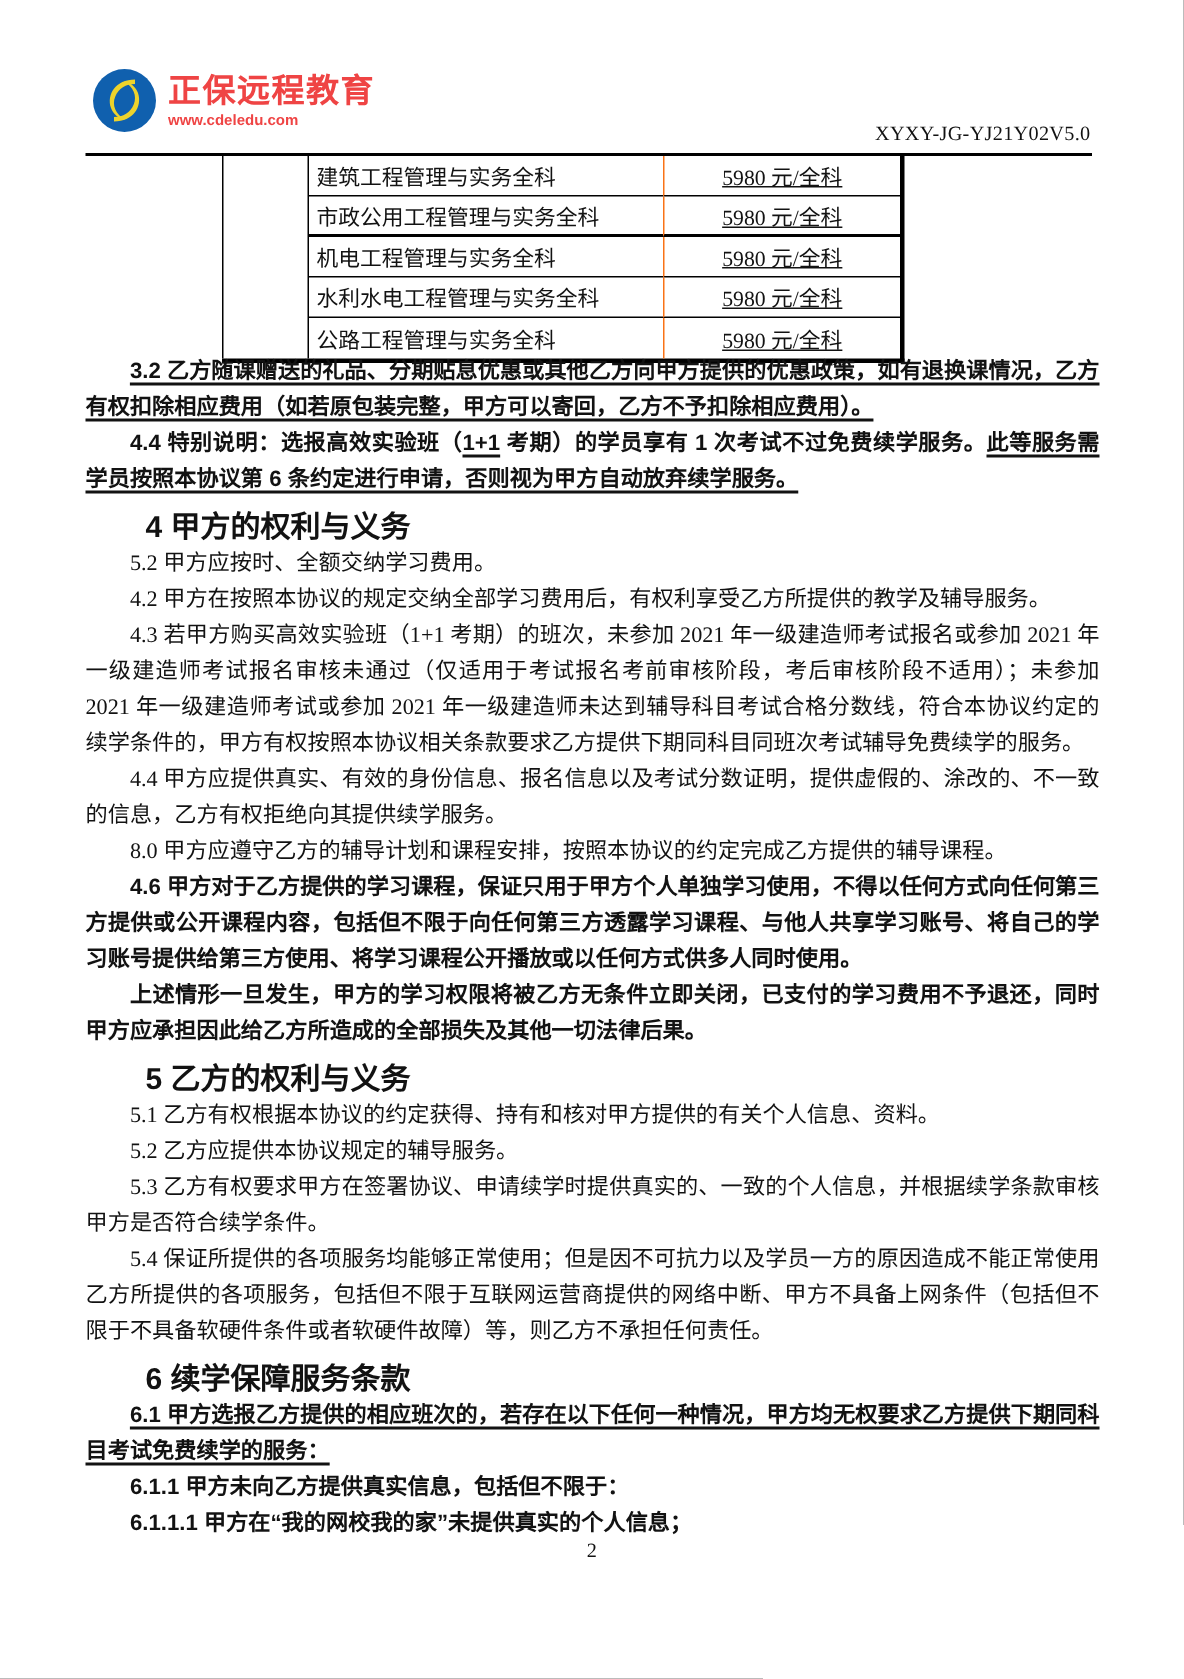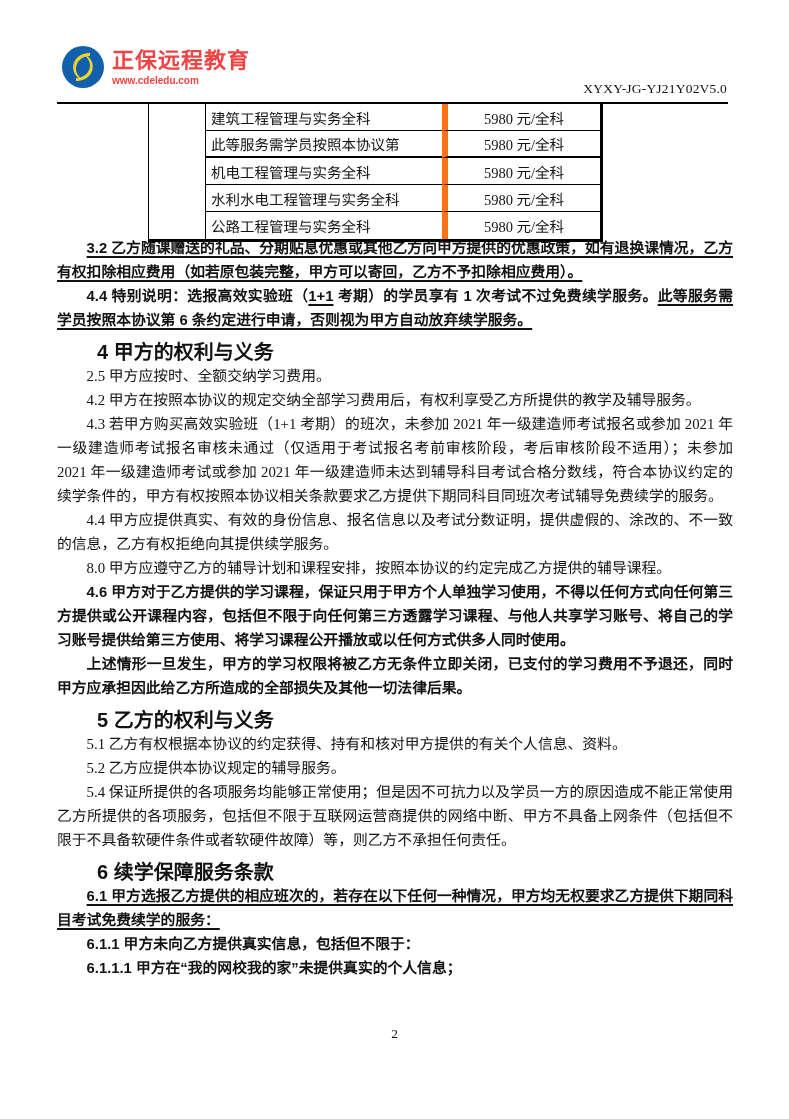--- a/index.html
+++ b/index.html
@@ -24,21 +24,21 @@
   .header-rule{position:absolute; left:57px; top:102px; width:671px; height:2px; background:#000;}
   
   .price-table{
     position:absolute; left:138px; top:104px; width:452px; height:135px;
     display:grid; grid-template-columns:58px 236px 158px; grid-template-rows:repeat(5,1fr);
     border-right:3px solid #000; border-bottom:3px solid #000; font-size:14.5px;margin-left:10px;
   }
   .stub-cell{grid-column:1; grid-row:1/6; border-left:1.5px solid #000; border-right:1px solid #000;}
   .cell{display:flex; align-items:center; border-bottom:1px solid #000; overflow:hidden; white-space:nowrap;}
   .cell.name{padding-left:5px;}
-  .cell.price{justify-content:center; border-left:6px solid #f97316;}
+  .cell.price{justify-content:center; border-left:1px solid #f97316;text-decoration:underline;}
   .cell.thick{border-bottom-width:2.5px;}
   .cell.lastrow{border-bottom:none;}
   
   .clauses{
     position:absolute; left:57px; top:236px; width:676px;
     font-size:14.8px; line-height:24px; text-align:justify;
   }
   .clauses p{margin:0; text-indent:2em;}
   .clauses p.hd{
     font-family:"Liberation Sans","DejaVu Sans",sans-serif; font-weight:bold;
@@ -66,45 +66,46 @@
     </div>
   </div>
   <div class="doc-code">XYXY-JG-YJ21Y02V5.0</div>
   <div class="header-rule"></div>
 
   <div class="price-table">
     <div class="stub-cell"></div>
 
   <div class="cell name">建筑工程管理与实务全科</div>
       <div class="cell price">5980 元/全科</div>
-      <div class="cell name thick">此等服务需学员按照本协议第</div>
+      <div class="cell name thick">市政公用工程管理与实务全科</div>
       <div class="cell price thick">5980 元/全科</div>
       <div class="cell name">机电工程管理与实务全科</div>
       <div class="cell price">5980 元/全科</div>
       <div class="cell name">水利水电工程管理与实务全科</div>
       <div class="cell price">5980 元/全科</div>
       <div class="cell name lastrow">公路工程管理与实务全科</div>
       <div class="cell price lastrow">5980 元/全科</div>
     </div>
 
   <div class="clauses">
 
   <p><span class="seg b u">3.2 乙方随课赠送的礼品、分期贴息优惠或其他乙方向甲方提供的优惠政策，如有退换课情况，乙方有权扣除相应费用（如若原包装完整，甲方可以寄回，乙方不予扣除相应费用）。</span></p>
       <p><span class="seg b">4.4 特别说明：选报高效实验班（</span><span class="seg b u">1+1</span><span class="seg b"> 考期）的学员享有 1 次考试不过免费续学服务。</span><span class="seg b u">此等服务需学员按照本协议第 6 条约定进行申请，否则视为甲方自动放弃续学服务。</span></p>
       <p class="hd"><span class="seg b">4 甲方的权利与义务</span></p>
-      <p><span class="seg">2.5 甲方应按时、全额交纳学习费用。</span></p>
+      <p><span class="seg">5.2 甲方应按时、全额交纳学习费用。</span></p>
       <p><span class="seg">4.2 甲方在按照本协议的规定交纳全部学习费用后，有权利享受乙方所提供的教学及辅导服务。</span></p>
       <p><span class="seg">4.3 若甲方购买高效实验班（1+1 考期）的班次，未参加 2021 年一级建造师考试报名或参加 2021 年一级建造师考试报名审核未通过（仅适用于考试报名考前审核阶段，考后审核阶段不适用）；未参加 2021 年一级建造师考试或参加 2021 年一级建造师未达到辅导科目考试合格分数线，符合本协议约定的续学条件的，甲方有权按照本协议相关条款要求乙方提供下期同科目同班次考试辅导免费续学的服务。</span></p>
       <p><span class="seg">4.4 甲方应提供真实、有效的身份信息、报名信息以及考试分数证明，提供虚假的、涂改的、不一致的信息，乙方有权拒绝向其提供续学服务。</span></p>
       <p><span class="seg">8.0 甲方应遵守乙方的辅导计划和课程安排，按照本协议的约定完成乙方提供的辅导课程。</span></p>
       <p><span class="seg b">4.6 甲方对于乙方提供的学习课程，保证只用于甲方个人单独学习使用，不得以任何方式向任何第三方提供或公开课程内容，包括但不限于向任何第三方透露学习课程、与他人共享学习账号、将自己的学习账号提供给第三方使用、将学习课程公开播放或以任何方式供多人同时使用。</span></p>
       <p><span class="seg b">上述情形一旦发生，甲方的学习权限将被乙方无条件立即关闭，已支付的学习费用不予退还，同时甲方应承担因此给乙方所造成的全部损失及其他一切法律后果。</span></p>
       <p class="hd"><span class="seg b">5 乙方的权利与义务</span></p>
       <p><span class="seg">5.1 乙方有权根据本协议的约定获得、持有和核对甲方提供的有关个人信息、资料。</span></p>
       <p><span class="seg">5.2 乙方应提供本协议规定的辅导服务。</span></p>
+      <p><span class="seg">5.3 乙方有权要求甲方在签署协议、申请续学时提供真实的、一致的个人信息，并根据续学条款审核甲方是否符合续学条件。</span></p>
       <p><span class="seg">5.4 保证所提供的各项服务均能够正常使用；但是因不可抗力以及学员一方的原因造成不能正常使用乙方所提供的各项服务，包括但不限于互联网运营商提供的网络中断、甲方不具备上网条件（包括但不限于不具备软硬件条件或者软硬件故障）等，则乙方不承担任何责任。</span></p>
       <p class="hd"><span class="seg b">6 续学保障服务条款</span></p>
       <p><span class="seg b u">6.1 甲方选报乙方提供的相应班次的，若存在以下任何一种情况，甲方均无权要求乙方提供下期同科目考试免费续学的服务：</span></p>
       <p><span class="seg b">6.1.1 甲方未向乙方提供真实信息，包括但不限于：</span></p>
       <p><span class="seg b">6.1.1.1 甲方在“我的网校我的家”未提供真实的个人信息；</span></p>
     </div>
 
   <div class="page-num">2</div>
 
 </div>

